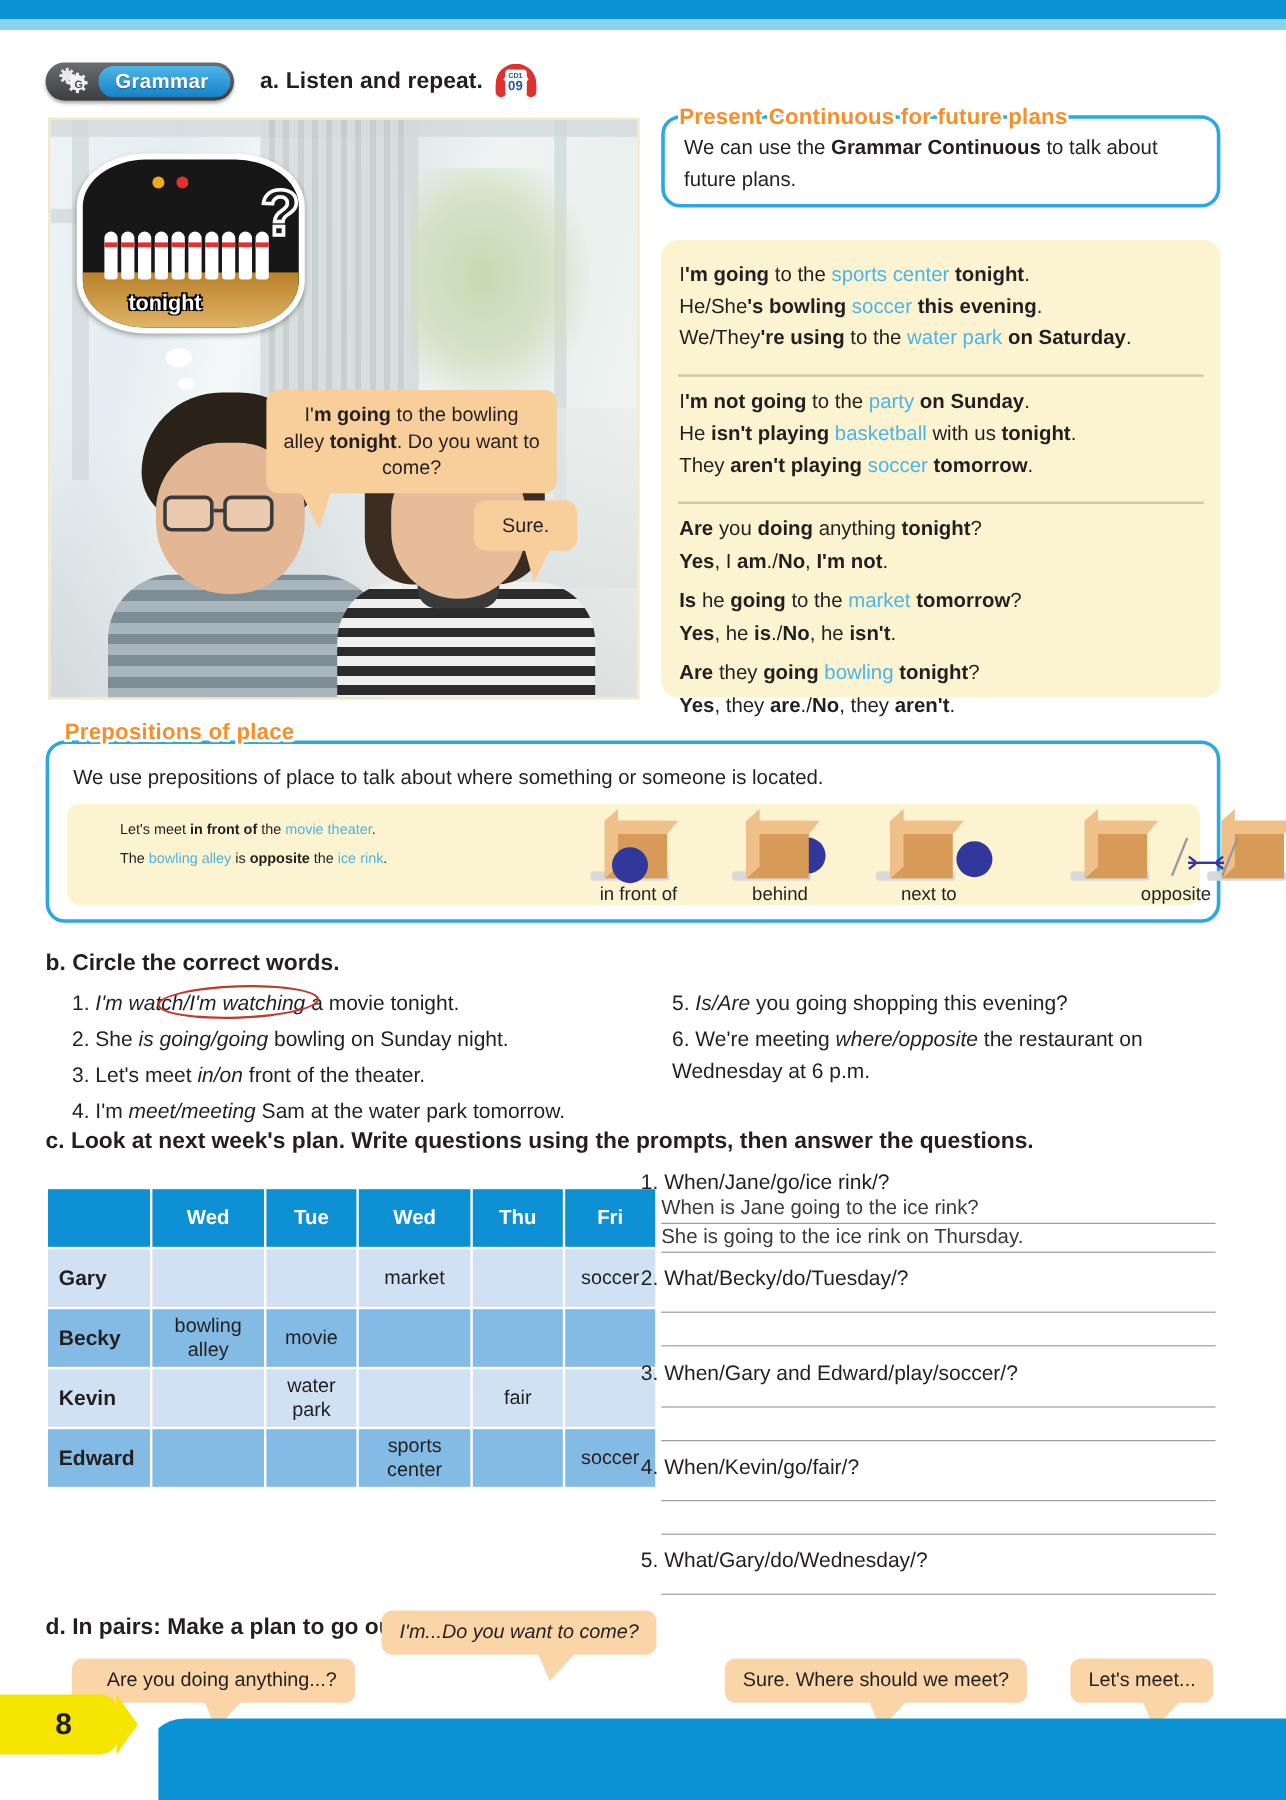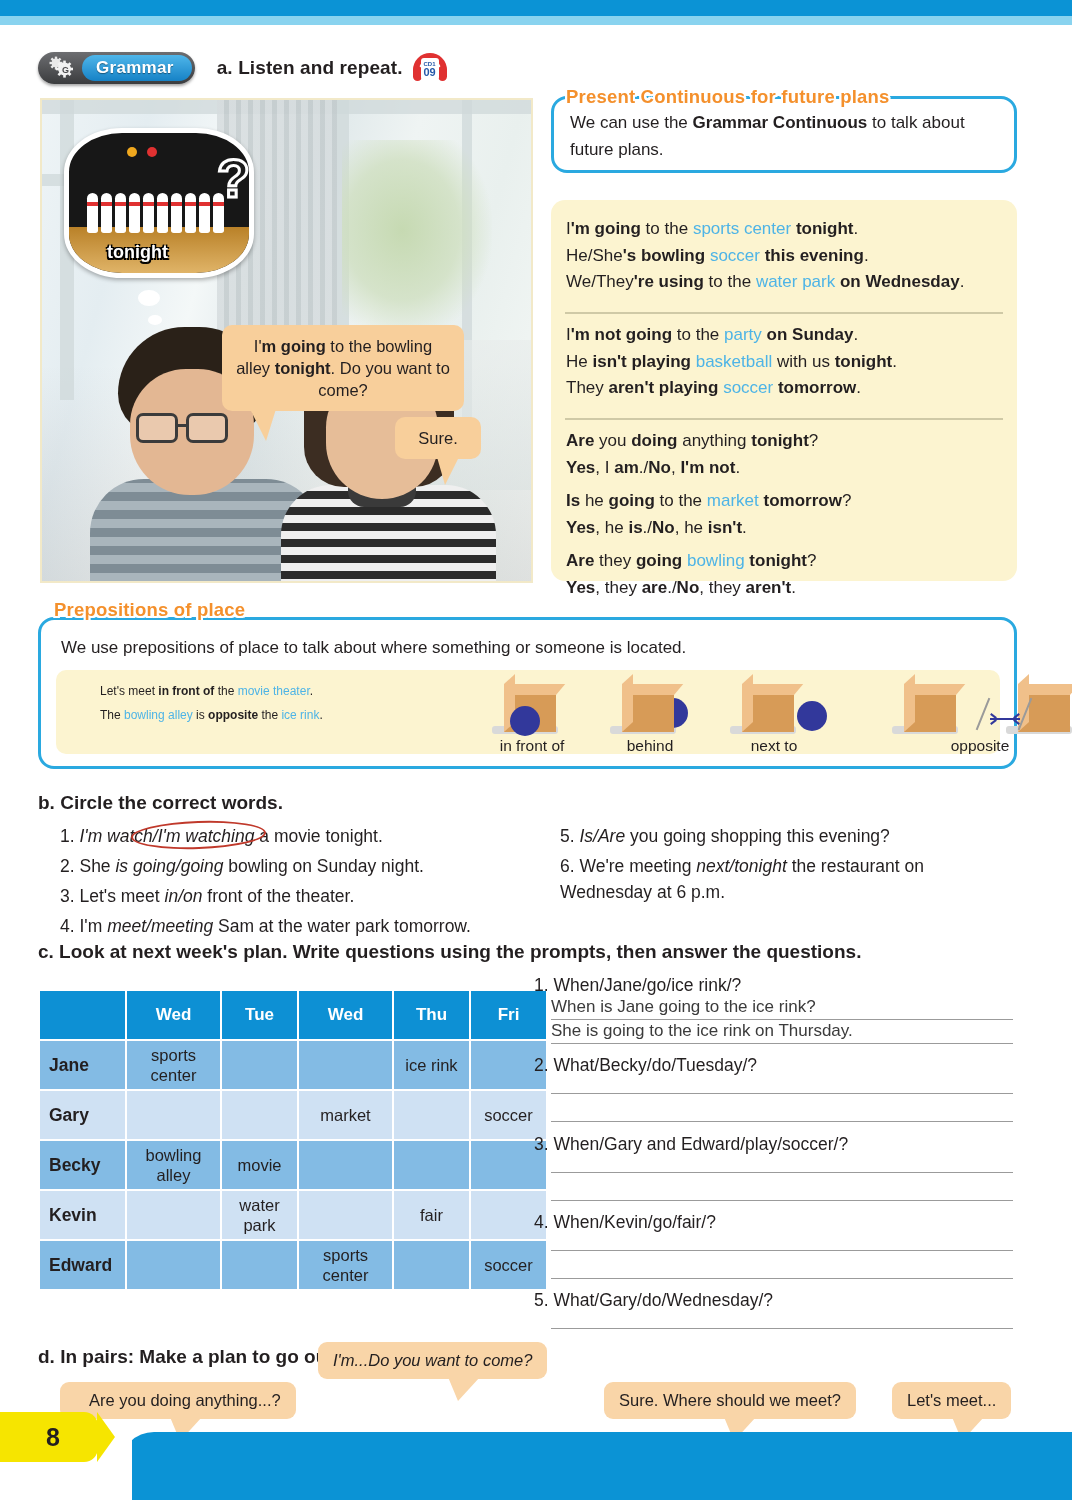--- a/index.html
+++ b/index.html
@@ -329,21 +329,21 @@
 <div class="blue-box intro-box">
   <div class="intro-text">
     <span>We can use the </span><b>Grammar Continuous</b><span> to talk about future plans.</span>
   </div>
 </div>
 
 <div class="yellow-box gram-yellow">
   <div class="grp" style="top:16px;">
     <div class="ln">I<b>'m going</b> to the <span class="blue-txt">sports center</span> <b>tonight</b>.</div>
     <div class="ln">He/She<b>'s bowling</b> <span class="blue-txt">soccer</span> <b>this evening</b>.</div>
-    <div class="ln">We/They<b>'re using</b> to the <span class="blue-txt">water park</span> <b>on Wednesday</b>.</div>
+    <div class="ln">We/They<b>'re using</b> to the <span class="blue-txt">water park</span> <b>on Saturday</b>.</div>
   </div>
   <div class="hr-thin" style="top:112px;"></div>
   <div class="grp" style="top:122px;">
     <div class="ln">I<b>'m not going</b> to the <span class="blue-txt">party</span> <b>on Sunday</b>.</div>
     <div class="ln">He <b>isn't playing</b> <span class="blue-txt">basketball</span> with us <b>tonight</b>.</div>
     <div class="ln">They <b>aren't playing</b> <span class="blue-txt">soccer</span> <b>tomorrow</b>.</div>
   </div>
   <div class="hr-thin" style="top:218px;"></div>
   <div class="grp" style="top:228px;">
     <div class="ln"><b>Are</b> you <b>doing</b> anything <b>tonight</b>?</div>
@@ -426,43 +426,35 @@
 <div class="qitem" style="left:60px; top:883px;">
   <span>3. </span><span>Let's meet </span><span class="it">in/on</span><span> front of the theater.</span>
 </div>
 <div class="qitem" style="left:60px; top:913px;">
   <span>4. </span><span>I'm </span><span class="it">meet/meeting</span><span> Sam at the water park tomorrow.</span>
 </div>
 <div class="qitem" style="left:560px; top:823px;">
   <span>5. </span><span class="it">Is/Are</span><span> you going shopping this evening?</span>
 </div>
 <div class="qitem" style="left:560px; top:853px; width:455px;">
-  <span>6. </span><span>We're meeting </span><span class="it">next/tonight</span><span> the restaurant on Wednesday at 6 p.m.</span>
+  <span>6. </span><span>We're meeting </span><span class="it">where/opposite</span><span> the restaurant on Wednesday at 6 p.m.</span>
 </div>
 
 <div class="sec-head" style="left:38px; top:941px;">c. Look at next week's plan. Write questions using the prompts, then answer the questions.</div>
 
 <table class="plan-table">
   <tbody>
       <tr>
     <th class="corner"></th>
     <th class="hd wide">Wed</th>
     <th class="hd">Tue</th>
     <th class="hd wide">Wed</th>
     <th class="hd">Thu</th>
     <th class="hd">Fri</th>
   </tr>
-  <tr class="rowA">
-    <th class="name">Jane</th>
-    <td class="wide">sports center</td>
-    <td></td>
-    <td class="wide"></td>
-    <td>ice rink</td>
-    <td></td>
-  </tr>
   <tr class="rowB">
     <th class="name">Gary</th>
     <td class="wide"></td>
     <td></td>
     <td class="wide">market</td>
     <td></td>
     <td>soccer</td>
   </tr>
   <tr class="rowA">
     <th class="name">Becky</th>

